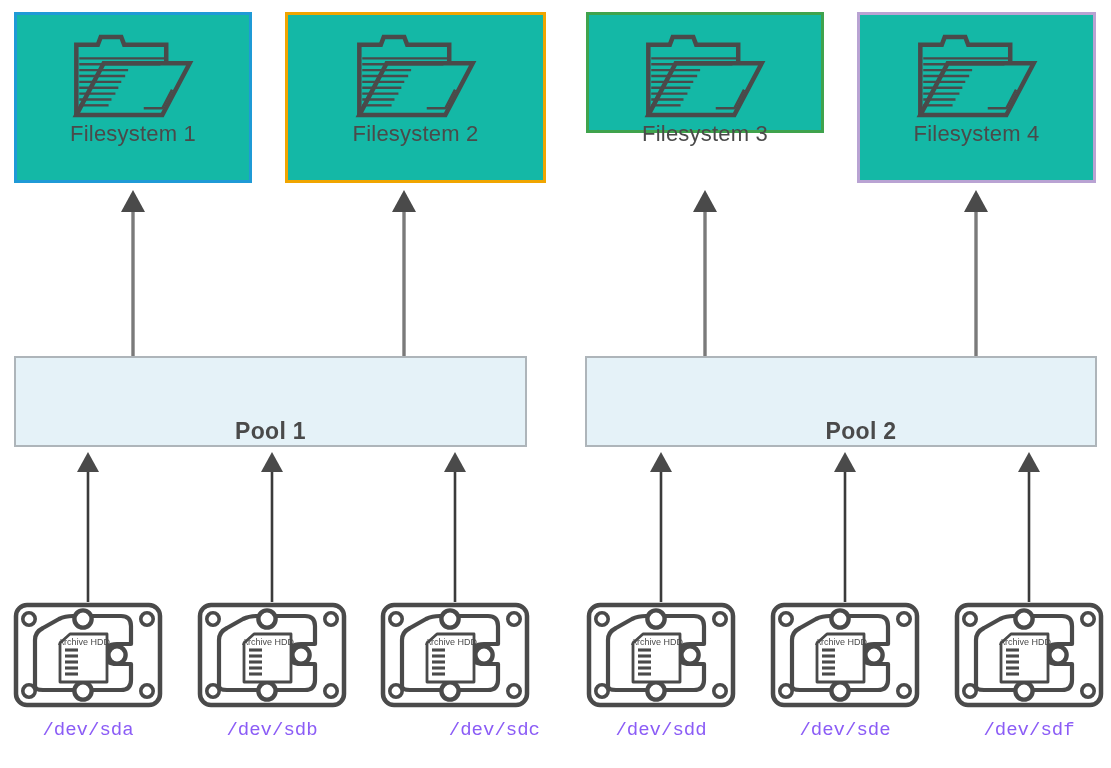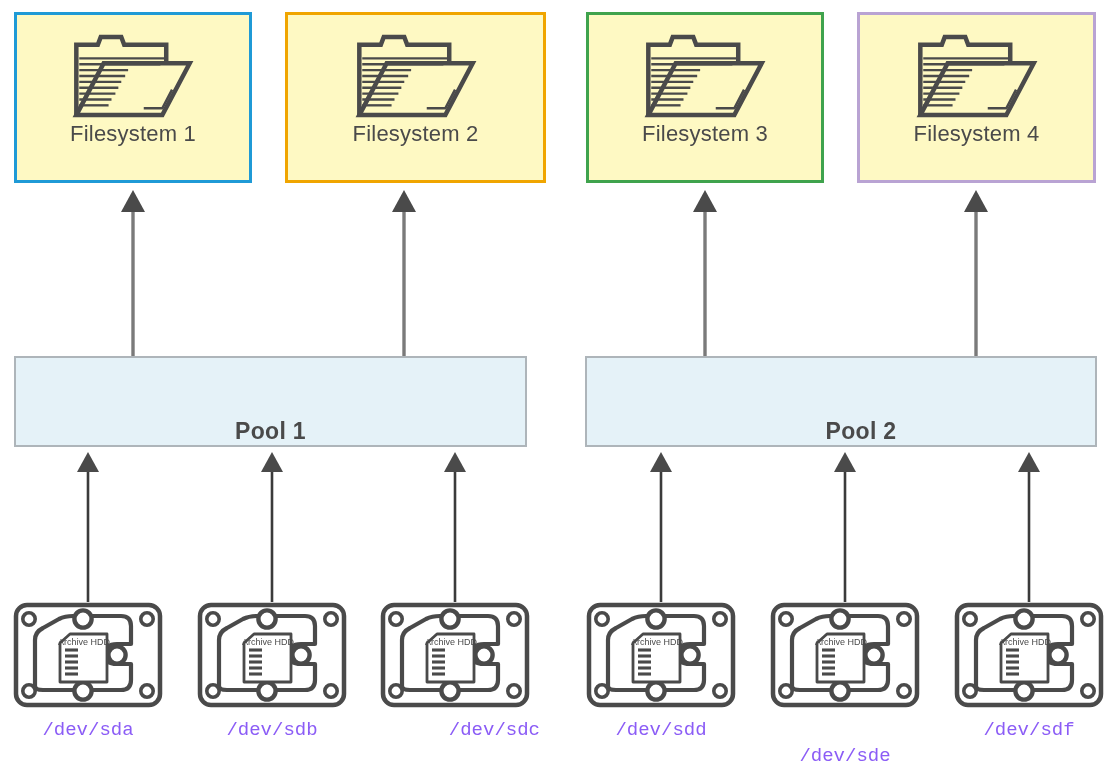--- a/index.html
+++ b/index.html
@@ -6,21 +6,21 @@
   body{
     width:1111px;height:768px;background:#ffffff;
     font-family:"Liberation Sans","DejaVu Sans",sans-serif;
     overflow:hidden;position:relative;
   }
   #stage{position:absolute;left:0;top:0;width:1111px;height:768px;}
 
   
   .fs-box{
     position:absolute;box-sizing:border-box;
-    border:3px solid #1f9ad6;background:#fef9c3;
+    border:3px solid #1f9ad6;background:#14b8a6;
     display:flex;flex-direction:column;align-items:center;justify-content:flex-start;
   }
   .fs-icon{margin-top:18px;width:128px;height:86px;display:block;}
   .fs-label{
     margin-top:2px;font-size:22px;color:#4a4a4a;letter-spacing:0.2px;
     font-family:"Liberation Sans","DejaVu Sans",sans-serif;
   }
 
   
   .pool-box{
@@ -152,21 +152,21 @@
       <line x1="9" y1="50" x2="52" y2="50"></line>
       <line x1="9" y1="56" x2="49" y2="56"></line>
       <line x1="9" y1="62" x2="46" y2="62"></line>
       <line x1="9" y1="68" x2="42" y2="68"></line>
       <line x1="9" y1="74" x2="39" y2="74"></line>
     </g>
     <path d="M75 77 L94 77 L104 58" fill="none" stroke="#4a4a4a" stroke-width="2.6"></path>
   </svg>
         <div class="fs-label">Filesystem 2</div>
       </div>
-      <div class="fs-box" style="left: 586px; top: 12px; width: 238px; height: 171px; border-color: rgb(63, 163, 77);">
+      <div class="fs-box" style="left: 586px; top: 12px; width: 238px; height: 121px; border-color: rgb(63, 163, 77);">
         <svg class="fs-icon" viewBox="0 0 128 88">
     <g fill="none" stroke="#4a4a4a" stroke-width="4.6" stroke-linejoin="miter" stroke-linecap="butt">
       <path d="M6 84 L6 12 L28 12 L31 4 L52 4 L55 12 L98 12 L98 32"></path>
       <path d="M6 84 L34 31 L122 31 L94 84 Z"></path>
     </g>
     <g stroke="#4a4a4a" stroke-width="2.4">
       <line x1="9" y1="26" x2="96" y2="26"></line>
       <line x1="9" y1="32" x2="92" y2="32"></line>
       <line x1="9" y1="38" x2="59" y2="38"></line>
       <line x1="9" y1="44" x2="56" y2="44"></line>
@@ -395,21 +395,21 @@
     <g stroke="#4a4a4a" stroke-width="3.1">
       <line x1="52" y1="48" x2="65" y2="48"></line>
       <line x1="52" y1="54" x2="65" y2="54"></line>
       <line x1="52" y1="60" x2="65" y2="60"></line>
       <line x1="52" y1="66" x2="65" y2="66"></line>
       <line x1="52" y1="72" x2="65" y2="72"></line>
     </g>
     <text x="71" y="43" font-family="Liberation Sans, DejaVu Sans, sans-serif" font-size="9" fill="#4a4a4a" text-anchor="middle">Archive HDD</text>
   </svg>
       </div>
-      <div class="disk-label" style="left: 760px; top: 719px; width: 170px; margin-top: 26px;">/dev/sde</div>
+      <div class="disk-label" style="left: 760px; top: 719px; width: 170px;">/dev/sde</div>
       <div class="disk" style="left: 954px; top: 602px; width: 150px;">
         <svg class="disk-svg" width="150" height="106" viewBox="0 0 150 106">
     <rect x="3" y="3" width="144" height="100" rx="11" ry="11" fill="#ffffff" stroke="#4a4a4a" stroke-width="4.5"></rect>
     <path d="M22 84
              L22 38
              Q22 30 30 26
              L46 17
              Q52 14 60 14
              L108 14
              Q118 14 118 24

